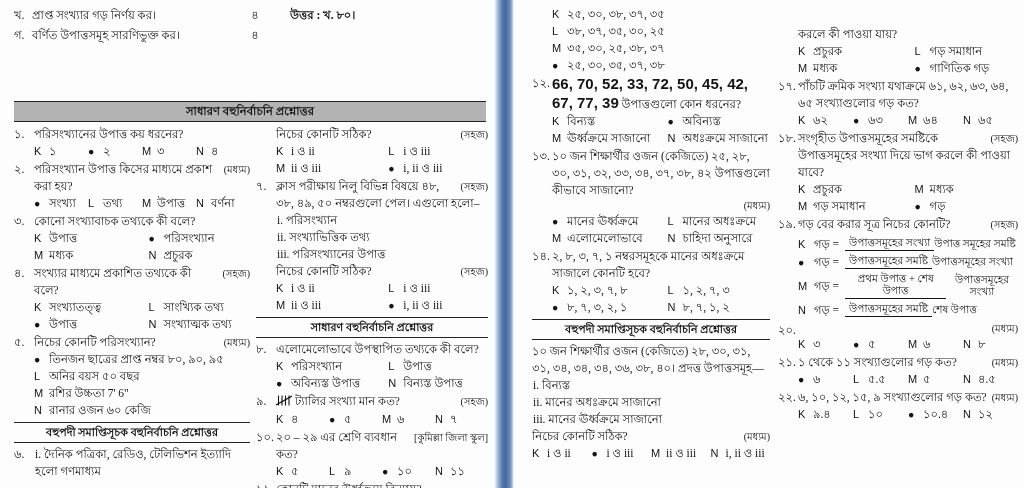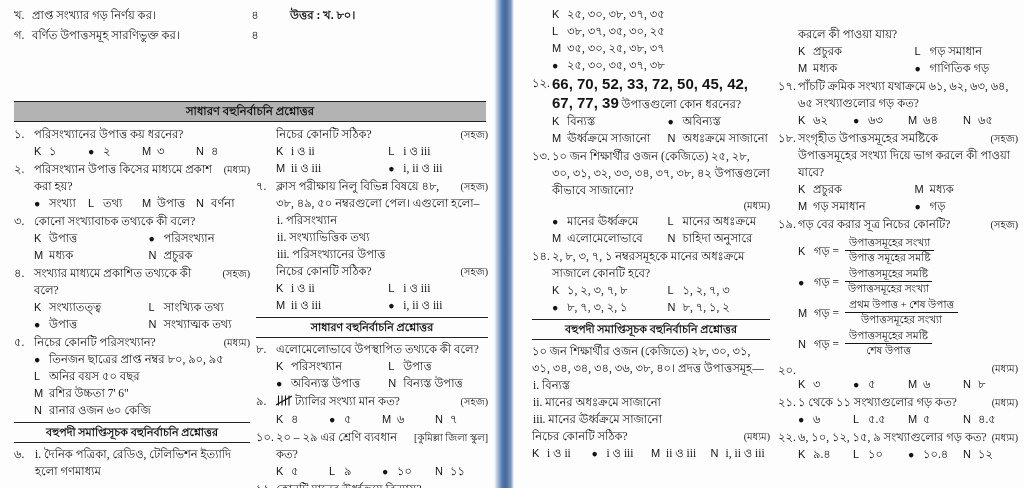--- a/index.html
+++ b/index.html
@@ -55,21 +55,21 @@
   .optgrid2{display:grid;grid-template-columns:53% 47%;line-height:17px;}
   .optgrid2 .opt{display:flex;gap:5px;}
   .optlines .opt{display:flex;gap:5px;line-height:17px;}
   .opt-letter{font-family:"Liberation Sans","DejaVu Sans",sans-serif;font-size:11px;min-width:10px;flex:none;}
   .bullet{font-size:10.5px;}
   .roman-line{line-height:17px;padding-left:1px;}
   .ask{line-height:17px;}
 
   .fracline{display:flex;align-items:center;gap:6px;margin:4px 0;line-height:12px;}
   .fpre{white-space:nowrap;}
-  .frac{display:inline-flex;flex-direction:column;text-align:center;font-size:10.5px;}
+  .frac{display:inline-flex;flex-direction:row;text-align:center;font-size:10.5px;}
   .fnum{border-bottom:1px solid #141414;padding:0 4px 1px;}
   .fden{padding-top:1px;}
 
   .subhead{
     border-top:1px solid #222;border-bottom:1px solid #222;
     text-align:center;padding:2px 0;margin:3px 0;line-height:15px;font-weight:bold;font-size:11px;
   }
   .tally{display:inline-block;vertical-align:-1px;margin-right:3px;}
 </style>
 </head>

